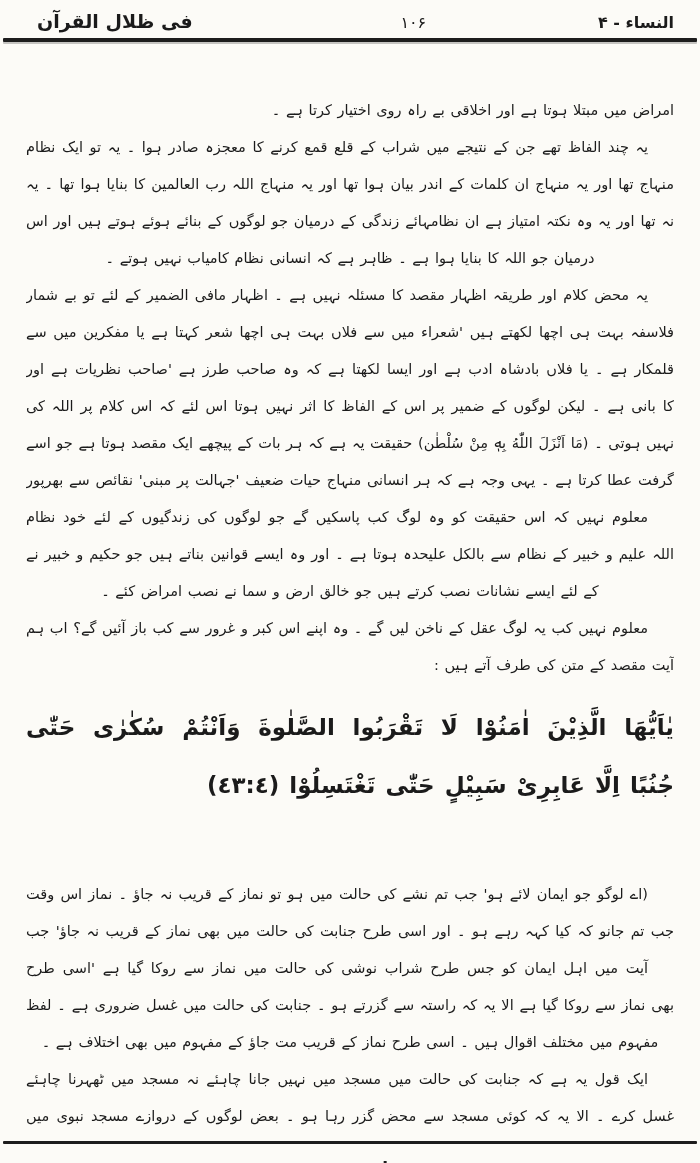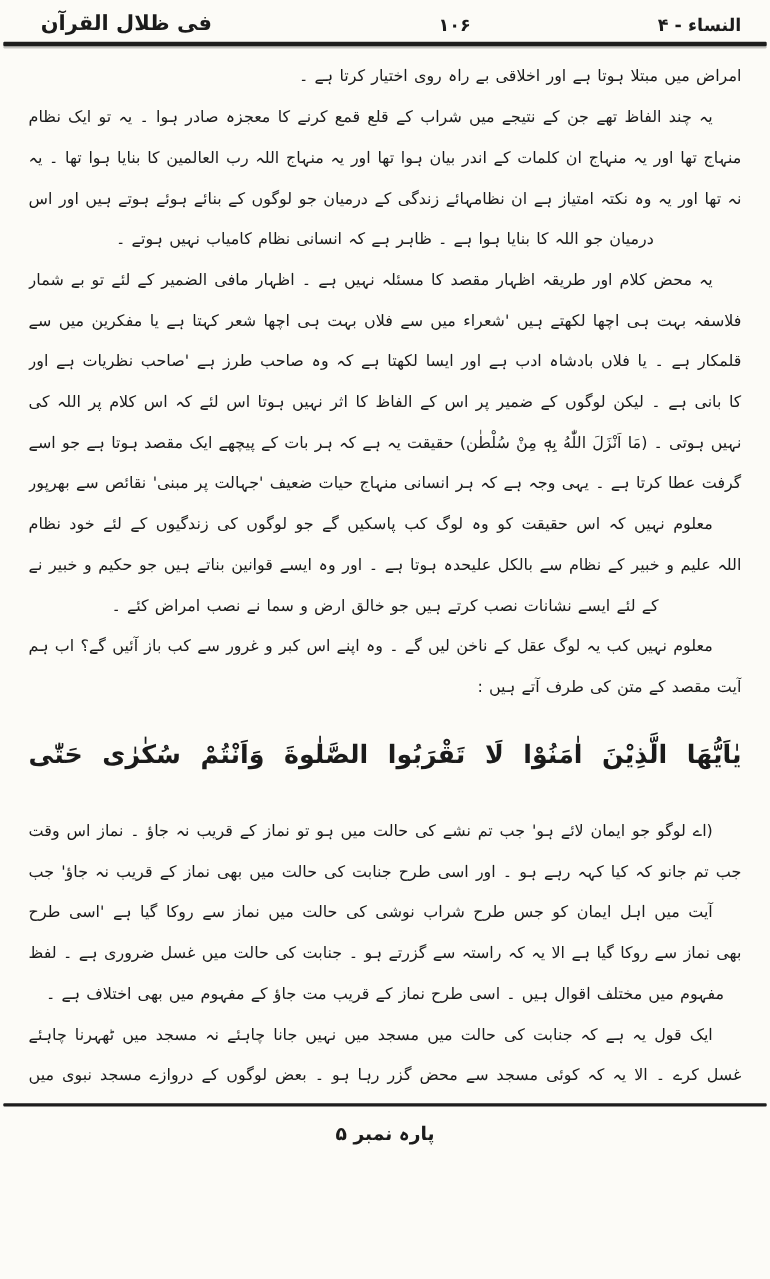--- a/index.html
+++ b/index.html
@@ -11,29 +11,29 @@
     direction:rtl;
   }
   .page{width:700px;height:1163px;position:relative;}
 
   
   .hdr{
     display:flex;align-items:flex-end;justify-content:space-between;
     padding:12px 26px 2px 26px;height:34px;box-sizing:border-box;
   }
   .hdr .book-title{font-size:19px;font-weight:bold;margin-left:11px;}
-  .hdr .page-num{font-size:16px;font-weight:bold;letter-spacing:2px;transform:translateX(18px);text-align:center;}
+  .hdr .page-num{font-size:16px;font-weight:normal;letter-spacing:2px;transform:translateX(18px);text-align:center;}
   .hdr .surah{font-size:16px;font-weight:bold;margin-top:13px;}
   .rule-top{
     height:4px;background:#1d1d1d;margin:4px 3px 0 3px;
     border-radius:1px;box-shadow:0 2px 0 rgba(30,30,30,.25);
   }
 
   
-  .body-text{padding:10px 26px 0 26px;}
+  .body-text{padding:10px 26px 0 26px;margin-top:40px;}
   .line{
     font-size:14.5px;line-height:37px;height:37px;overflow:hidden;
     text-align:justify;text-align-last:justify;
     white-space:normal;word-spacing:1px;
   }
   .line.align-right{text-align:right;text-align-last:right;}
   .line.align-center{text-align:left;text-align-last:center;}
   .line.indent{padding-right:26px;}
   .line.right-offset{text-align:right;text-align-last:right;padding-left:70px;}
 
@@ -79,20 +79,21 @@
     <div class="line">گرفت عطا کرتا ہے ۔ یہی وجہ ہے کہ ہر انسانی منہاج حیات ضعیف 'جہالت پر مبنی' نقائص سے بھرپور اور بنانے والے</div>
     <div class="line indent">معلوم نہیں کہ اس حقیقت کو وہ لوگ کب پاسکیں گے جو لوگوں کی زندگیوں کے لئے خود نظام تجویز کرتے ہیں' جو</div>
     <div class="line">اللہ علیم و خبیر کے نظام سے بالکل علیحدہ ہوتا ہے ۔ اور وہ ایسے قوانین بناتے ہیں جو حکیم و خبیر نے نہیں بنائے اور وہ لوگوں</div>
     <div class="line align-center">کے لئے ایسے نشانات نصب کرتے ہیں جو خالق ارض و سما نے نصب امراض کئے ۔</div>
     <div class="line indent">معلوم نہیں کب یہ لوگ عقل کے ناخن لیں گے ۔ وہ اپنے اس کبر و غرور سے کب باز آئیں گے؟ اب ہم اس</div>
     <div class="line right-offset">آیت مقصد کے متن کی طرف آتے ہیں :</div>
   </div>
 
   <div class="verse">
     <div class="verse-line">یٰاَیُّهَا الَّذِیْنَ اٰمَنُوْا لَا تَقْرَبُوا الصَّلٰوةَ وَاَنْتُمْ سُکٰرٰی حَتّٰی تَعْلَمُوْا مَا تَقُوْلُوْنَ وَلَا</div>
+    <div class="verse-line align-right">جُنُبًا اِلَّا عَابِرِیْ سَبِیْلٍ حَتّٰی تَغْتَسِلُوْا (٤٣:٤)</div>
   </div>
 
   <div class="body-text">
     <div class="line indent">(اے لوگو جو ایمان لائے ہو' جب تم نشے کی حالت میں ہو تو نماز کے قریب نہ جاؤ ۔ نماز اس وقت پڑھنی چاہئے</div>
     <div class="line">جب تم جانو کہ کیا کہہ رہے ہو ۔ اور اسی طرح جنابت کی حالت میں بھی نماز کے قریب نہ جاؤ' جب تک غسل نہ کر لو الا یہ</div>
     <div class="line indent">آیت میں اہل ایمان کو جس طرح شراب نوشی کی حالت میں نماز سے روکا گیا ہے 'اسی طرح جنابت کی حالت میں</div>
     <div class="line">بھی نماز سے روکا گیا ہے الا یہ کہ راستہ سے گزرتے ہو ۔ جنابت کی حالت میں غسل ضروری ہے ۔ لفظ (عابری سبیل) کے</div>
     <div class="line align-center">مفہوم میں مختلف اقوال ہیں ۔ اسی طرح نماز کے قریب مت جاؤ کے مفہوم میں بھی اختلاف ہے ۔</div>
     <div class="line indent">ایک قول یہ ہے کہ جنابت کی حالت میں مسجد میں نہیں جانا چاہئے نہ مسجد میں ٹھہرنا چاہئے یہاں تک کہ ایک شخص</div>
     <div class="line">غسل کرے ۔ الا یہ کہ کوئی مسجد سے محض گزر رہا ہو ۔ بعض لوگوں کے دروازے مسجد نبوی میں کھلتے تھے 'اور ان کے گھر</div>

